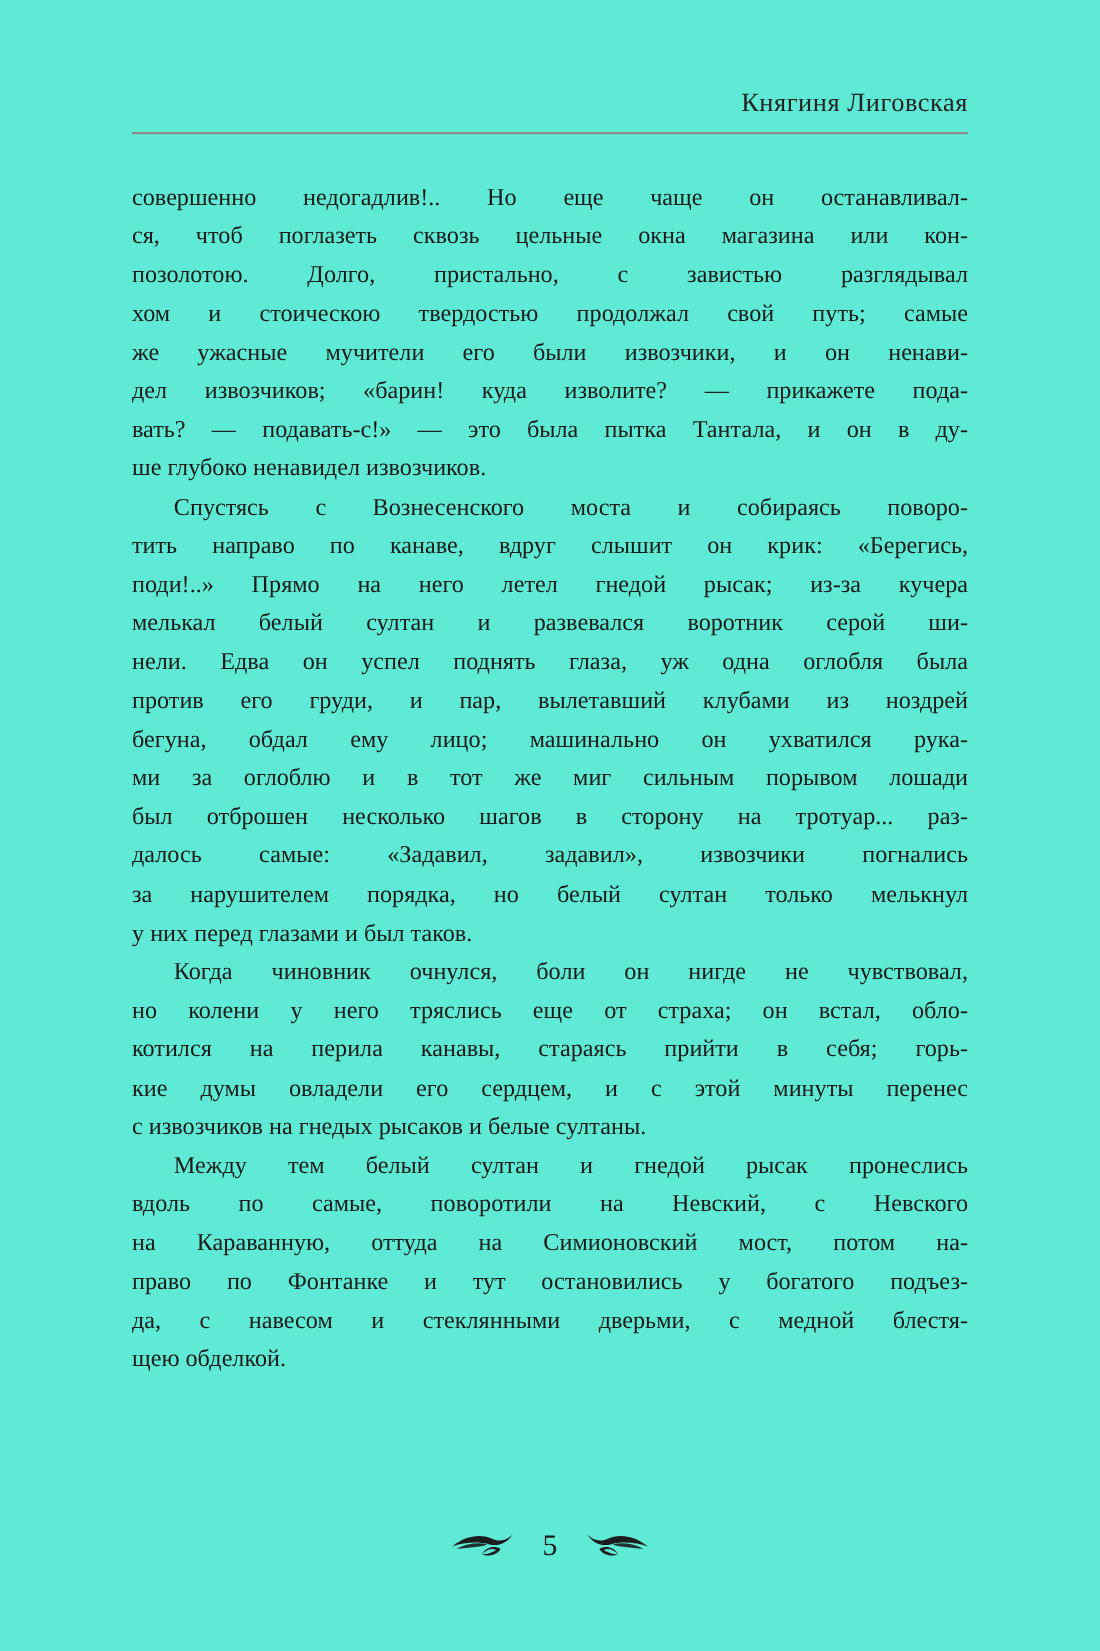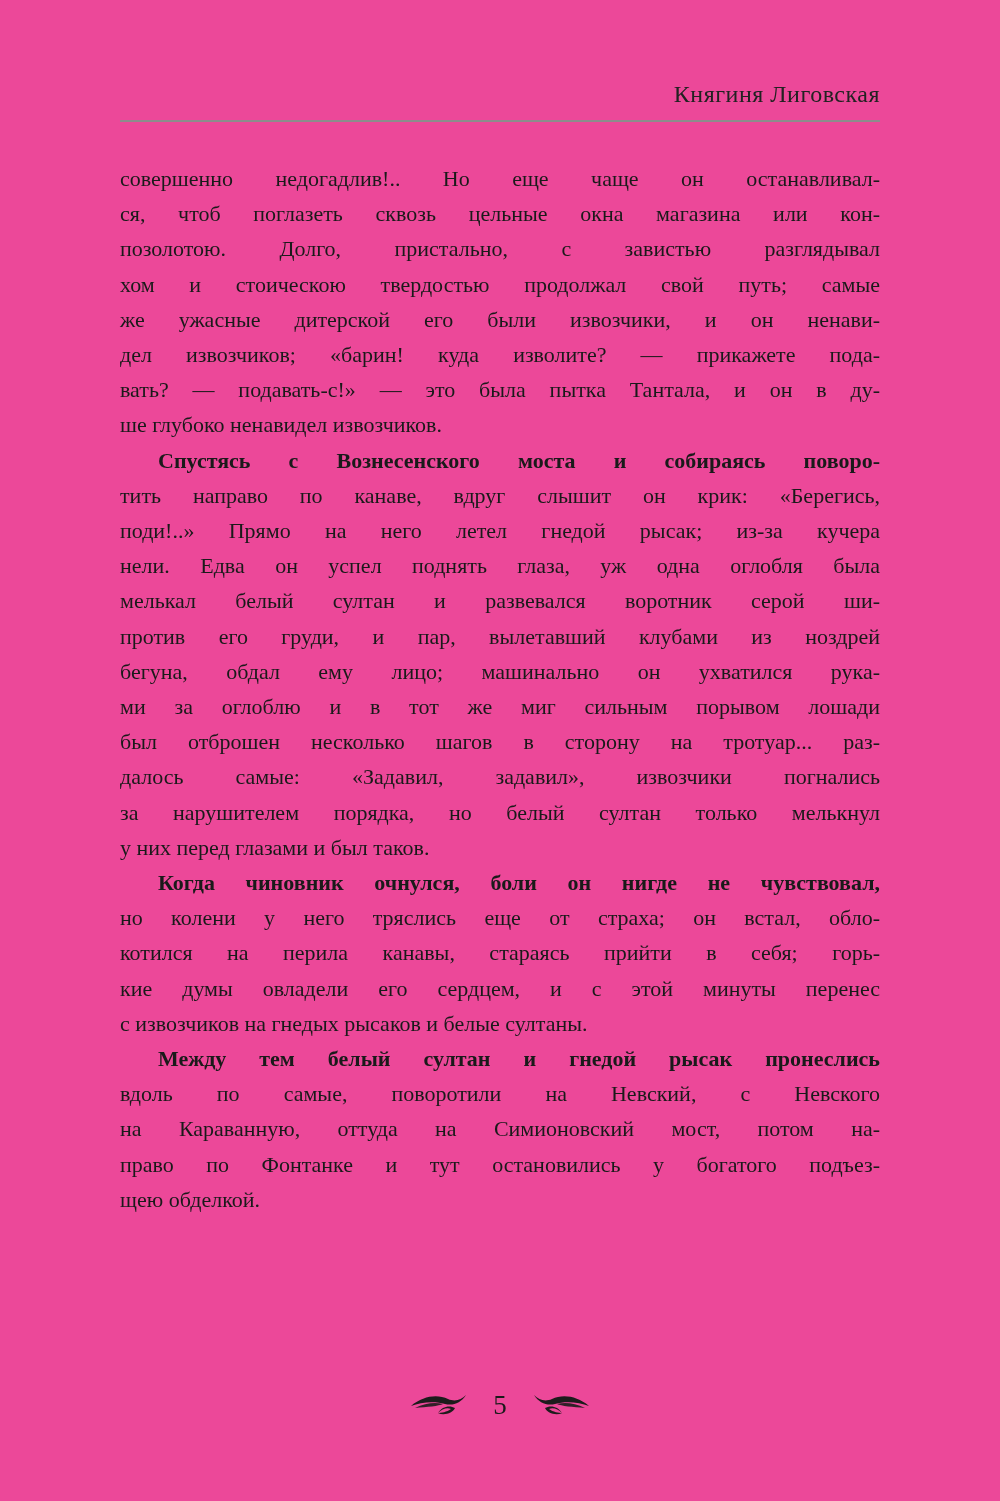--- a/index.html
+++ b/index.html
@@ -4,21 +4,21 @@
 <style>
   html, body {
     margin: 0;
     padding: 0;
     background: #ffffff;
   }
   .page {
     position: relative;
     width: 1000px;
     height: 1501px;
-    background: #ec4899;
+    background: #5eead4;
     font-family: "Liberation Serif", "DejaVu Serif", serif;
     color: #1a1a1a;
     overflow: hidden;
   }
   .content {
     position: absolute;
     left: 120px;
     top: 0;
     width: 760px;
   }
@@ -46,21 +46,20 @@
     text-align-last: justify;
     white-space: normal;
     color: #1a1a1a;
   }
   .line.last {
     text-align: right;
     text-align-last: left;
   }
   .line.indent {
     text-indent: 38px;
-    font-weight: bold;
   }
   .footer {
     position: absolute;
     left: 0;
     top: 1385px;
     width: 1000px;
     display: flex;
     align-items: center;
     justify-content: center;
     gap: 26px;
@@ -89,45 +88,46 @@
   <div class="content">
     <div class="running-header">
       <span>Княгиня Лиговская</span>
     </div>
     <hr class="header-rule">
     <div class="page-text">
         <div class="line">совершенно недогадлив!.. Но еще чаще он останавливал-</div>
         <div class="line">ся, чтоб поглазеть сквозь цельные окна магазина или кон-</div>
         <div class="line">позолотою. Долго, пристально, с завистью разглядывал</div>
         <div class="line">хом и стоическою твердостью продолжал свой путь; самые</div>
-        <div class="line">же ужасные дитерской его были извозчики, и он ненави-</div>
+        <div class="line">же ужасные мучители его были извозчики, и он ненави-</div>
         <div class="line">дел извозчиков; «барин! куда изволите? — прикажете пода-</div>
         <div class="line">вать? — подавать-с!» — это была пытка Тантала, и он в ду-</div>
         <div class="line last">ше глубоко ненавидел извозчиков.</div>
         <div class="line indent">Спустясь с Вознесенского моста и собираясь поворо-</div>
         <div class="line">тить направо по канаве, вдруг слышит он крик: «Берегись,</div>
         <div class="line">поди!..» Прямо на него летел гнедой рысак; из-за кучера</div>
+        <div class="line">мелькал белый султан и развевался воротник серой ши-</div>
         <div class="line">нели. Едва он успел поднять глаза, уж одна оглобля была</div>
-        <div class="line">мелькал белый султан и развевался воротник серой ши-</div>
         <div class="line">против его груди, и пар, вылетавший клубами из ноздрей</div>
         <div class="line">бегуна, обдал ему лицо; машинально он ухватился рука-</div>
         <div class="line">ми за оглоблю и в тот же миг сильным порывом лошади</div>
         <div class="line">был отброшен несколько шагов в сторону на тротуар... раз-</div>
         <div class="line">далось самые: «Задавил, задавил», извозчики погнались</div>
         <div class="line">за нарушителем порядка, но белый султан только мелькнул</div>
         <div class="line last">у них перед глазами и был таков.</div>
         <div class="line indent">Когда чиновник очнулся, боли он нигде не чувствовал,</div>
         <div class="line">но колени у него тряслись еще от страха; он встал, обло-</div>
         <div class="line">котился на перила канавы, стараясь прийти в себя; горь-</div>
         <div class="line">кие думы овладели его сердцем, и с этой минуты перенес</div>
         <div class="line last">с извозчиков на гнедых рысаков и белые султаны.</div>
         <div class="line indent">Между тем белый султан и гнедой рысак пронеслись</div>
         <div class="line">вдоль по самые, поворотили на Невский, с Невского</div>
         <div class="line">на Караванную, оттуда на Симионовский мост, потом на-</div>
         <div class="line">право по Фонтанке и тут остановились у богатого подъез-</div>
+        <div class="line">да, с навесом и стеклянными дверьми, с медной блестя-</div>
         <div class="line last">щею обделкой.</div>
       </div>
   </div>
 
   <div class="footer">
     <svg class="flourish" viewBox="0 0 58 26" xmlns="http://www.w3.org/2000/svg">
       <path d="M2,14 C14,4 28,2 39,7 C46,10 52,8 57,3
                C52,11 44,14 36,12 C26,9 12,10 2,14 Z"></path>
       <path d="M6,16 C16,11 26,10 34,12 C30,14 18,15 6,16 Z" opacity="0.9"></path>
       <path d="M29,21 C33,14 41,13 46,16 C44,21 35,24 29,21

